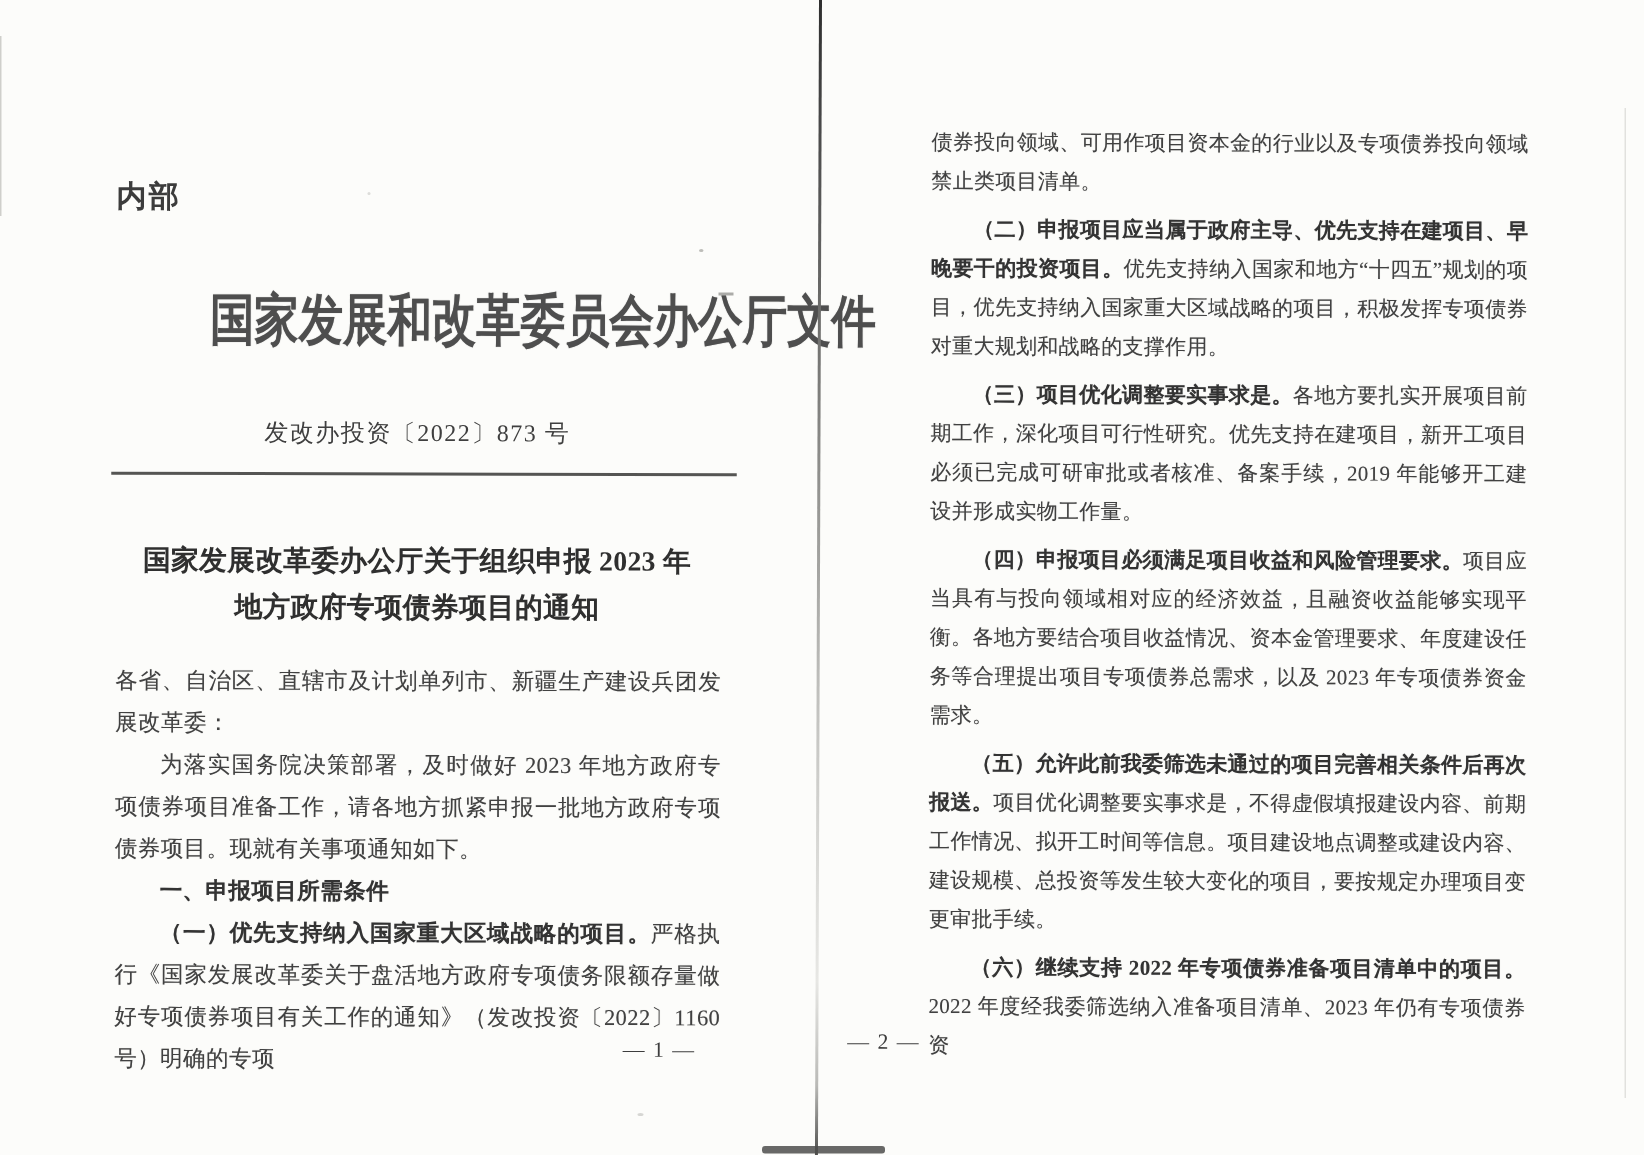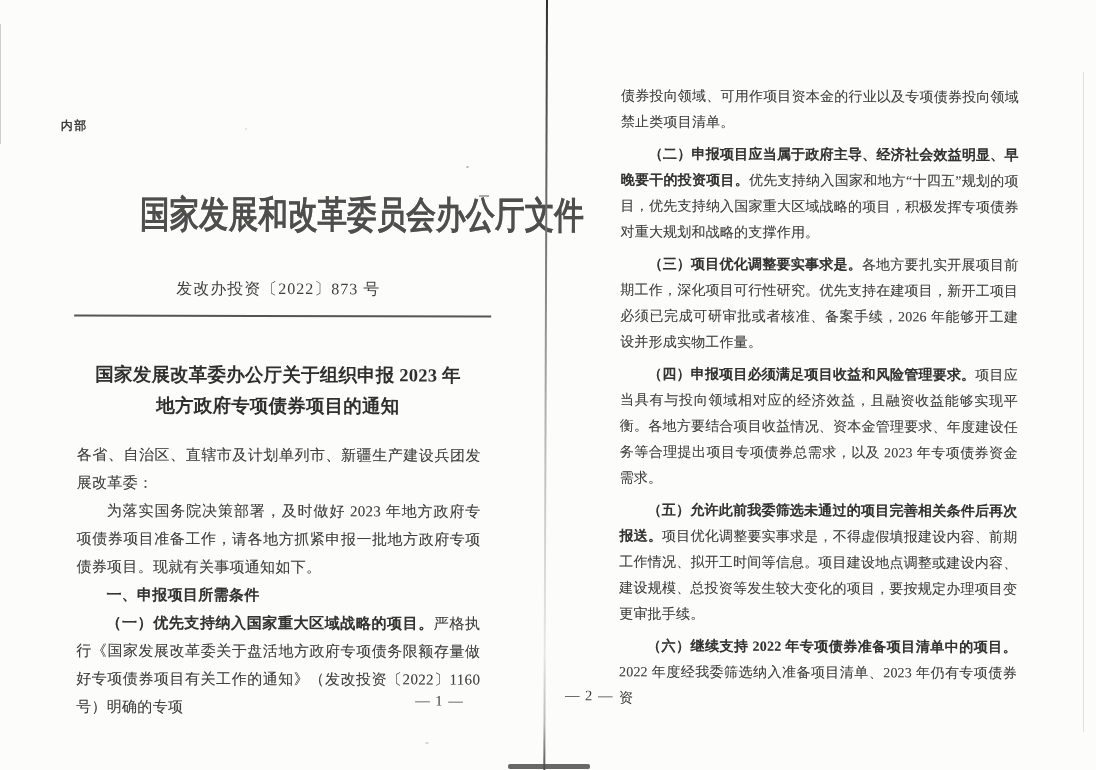--- a/index.html
+++ b/index.html
@@ -10,23 +10,23 @@
     background: #fcfcfa;
     overflow: hidden;
     font-family: "Liberation Serif", "DejaVu Serif", serif;
     color: #414141;
   }
   .page { position: absolute; top: 0; height: 770px; }
   .page-left  { left: 0;   width: 548px; transform: rotate(0.15deg); transform-origin: 50% 50%; }
   .page-right { left: 548px; width: 548px; transform: rotate(0.2deg); transform-origin: 50% 50%; }
 
   .classification {
-    position: absolute; left: 60px; top: 118px;
+    position: absolute; left: 77px; top: 118px;
     font-family: "Liberation Sans", "DejaVu Sans", sans-serif;
-    font-weight: 700; font-size: 12px; letter-spacing: 1.5px; color: #3c3c3c;
+    font-weight: 700; font-size: 20px; letter-spacing: 1.5px; color: #3c3c3c;
   }
   .letterhead {
     position: absolute; left: 84px; top: 192px; width: 424px; margin: 0;
     text-align: center; white-space: nowrap;
   }
   .letterhead-inner {
     display: inline-block;
     font-weight: 700; font-size: 37px; line-height: 46px; color: #4e4e4e;
     transform: scaleX(0.8); transform-origin: 50% 50%;
     text-shadow: 0 0 0.7px rgba(70,70,70,0.55);
@@ -122,23 +122,23 @@
       <p class="p indent"><span class="lead">（一）优先支持纳入国家重大区域战略的项目。</span><span>严格执行《国家发展改革委关于盘活地方政府专项债务限额存量做好专项债券项目有关工作的通知》（发改投资〔2022〕1160 号）明确的专项</span></p>
     </div>
 
     <div class="pagenum pn1">— 1 —</div>
   </section>
 
   <section class="page page-right">
     <div class="body2">
       <p class="p">债券投向领域、可用作项目资本金的行业以及专项债券投向领域禁止类项目清单。</p>
 
-      <p class="p indent"><span class="lead">（二）申报项目应当属于政府主导、经济社会效益明显、早晚要干的投资项目。</span><span>优先支持纳入国家和地方“十四五”规划的项目，优先支持纳入国家重大区域战略的项目，积极发挥专项债券对重大规划和战略的支撑作用。</span></p>
+      <p class="p indent"><span class="lead">（二）申报项目应当属于政府主导、优先支持在建项目、早晚要干的投资项目。</span><span>优先支持纳入国家和地方“十四五”规划的项目，优先支持纳入国家重大区域战略的项目，积极发挥专项债券对重大规划和战略的支撑作用。</span></p>
 
-      <p class="p indent"><span class="lead">（三）项目优化调整要实事求是。</span><span>各地方要扎实开展项目前期工作，深化项目可行性研究。优先支持在建项目，新开工项目必须已完成可研审批或者核准、备案手续，2026 年能够开工建设并形成实物工作量。</span></p>
+      <p class="p indent"><span class="lead">（三）项目优化调整要实事求是。</span><span>各地方要扎实开展项目前期工作，深化项目可行性研究。优先支持在建项目，新开工项目必须已完成可研审批或者核准、备案手续，2019 年能够开工建设并形成实物工作量。</span></p>
 
       <p class="p indent"><span class="lead">（四）申报项目必须满足项目收益和风险管理要求。</span><span>项目应当具有与投向领域相对应的经济效益，且融资收益能够实现平衡。各地方要结合项目收益情况、资本金管理要求、年度建设任务等合理提出项目专项债券总需求，以及 2023 年专项债券资金需求。</span></p>
 
       <p class="p indent"><span class="lead">（五）允许此前我委筛选未通过的项目完善相关条件后再次报送。</span><span>项目优化调整要实事求是，不得虚假填报建设内容、前期工作情况、拟开工时间等信息。项目建设地点调整或建设内容、建设规模、总投资等发生较大变化的项目，要按规定办理项目变更审批手续。</span></p>
 
       <p class="p indent"><span class="lead">（六）继续支持 2022 年专项债券准备项目清单中的项目。</span><span>2022 年度经我委筛选纳入准备项目清单、2023 年仍有专项债券资</span></p>
     </div>
 
     <div class="pagenum pn2">— 2 —</div>
   </section>

